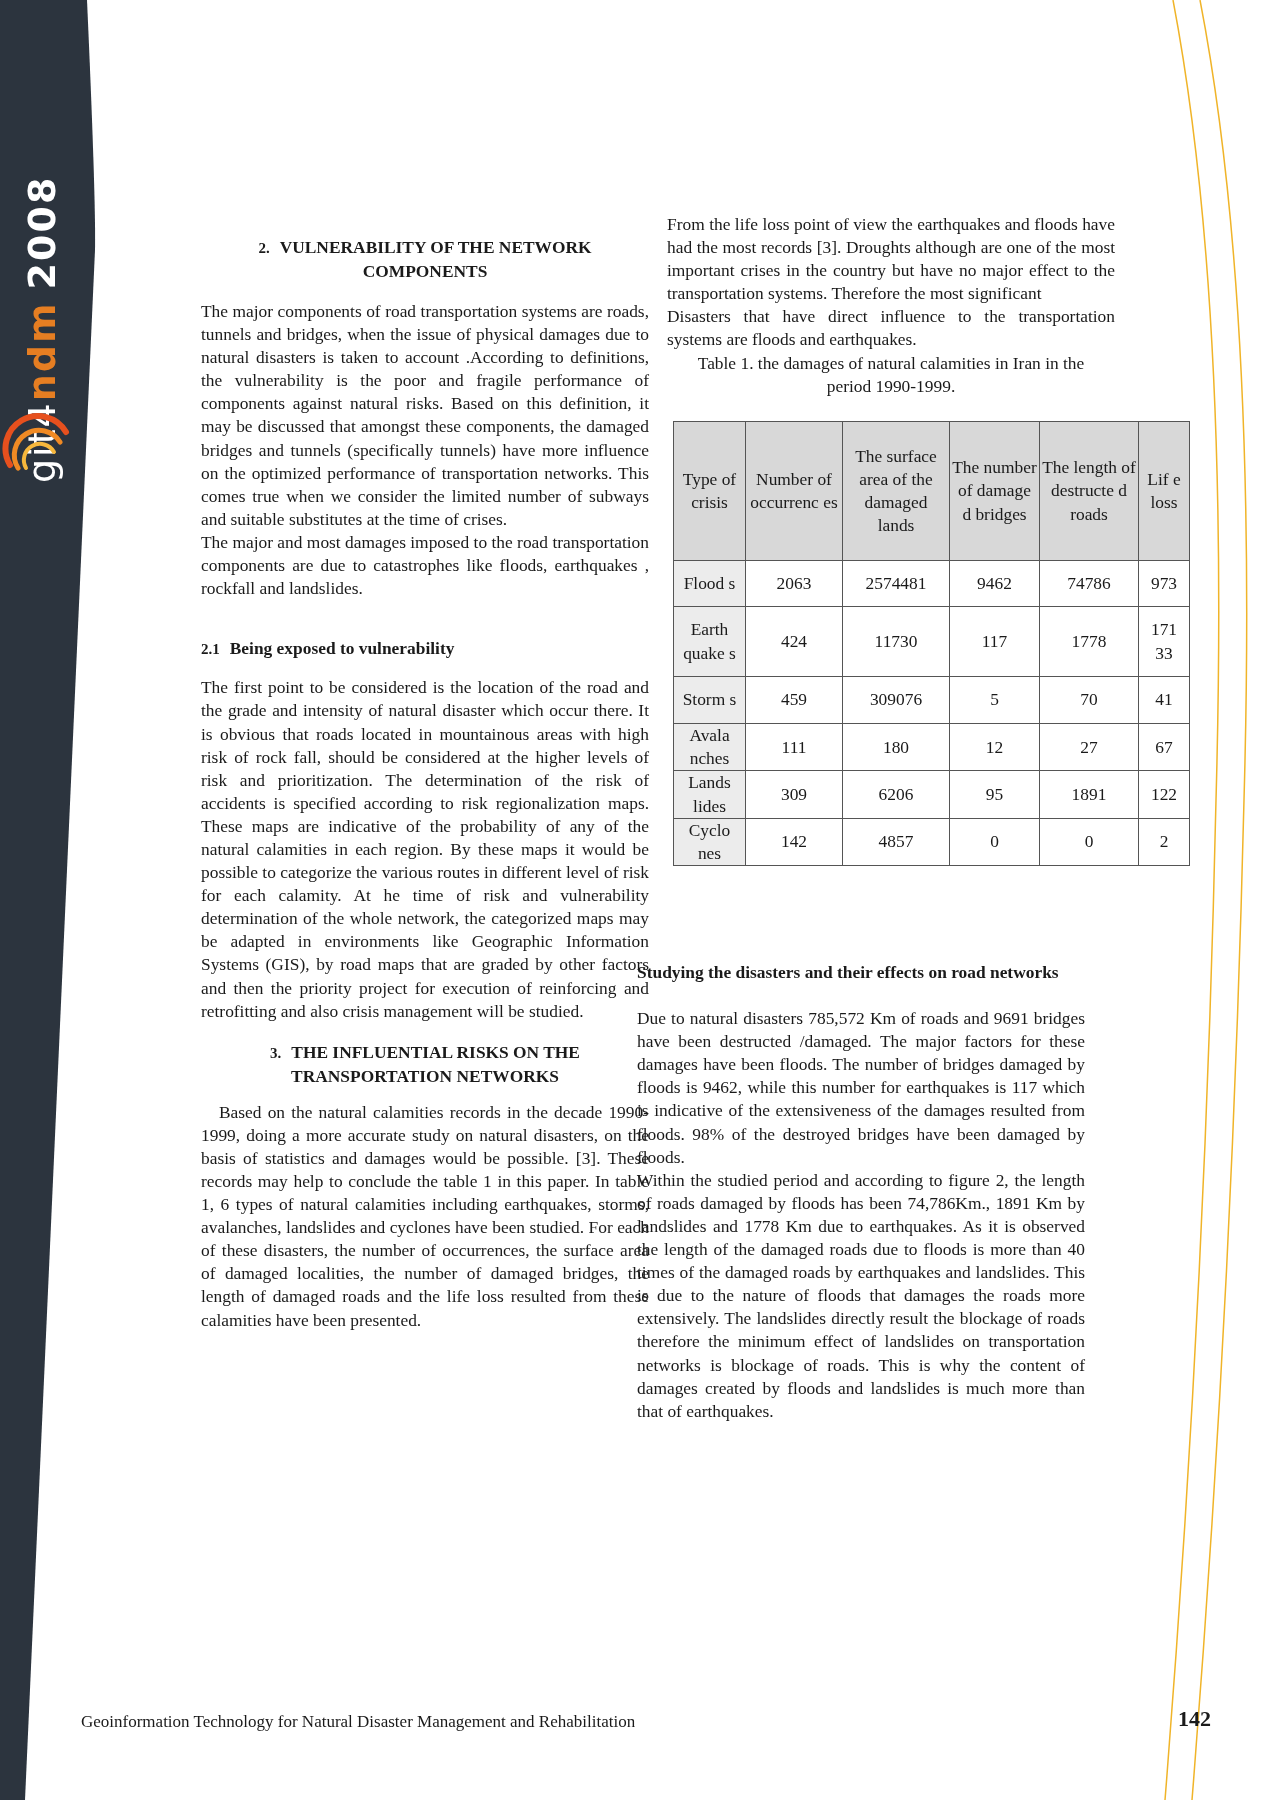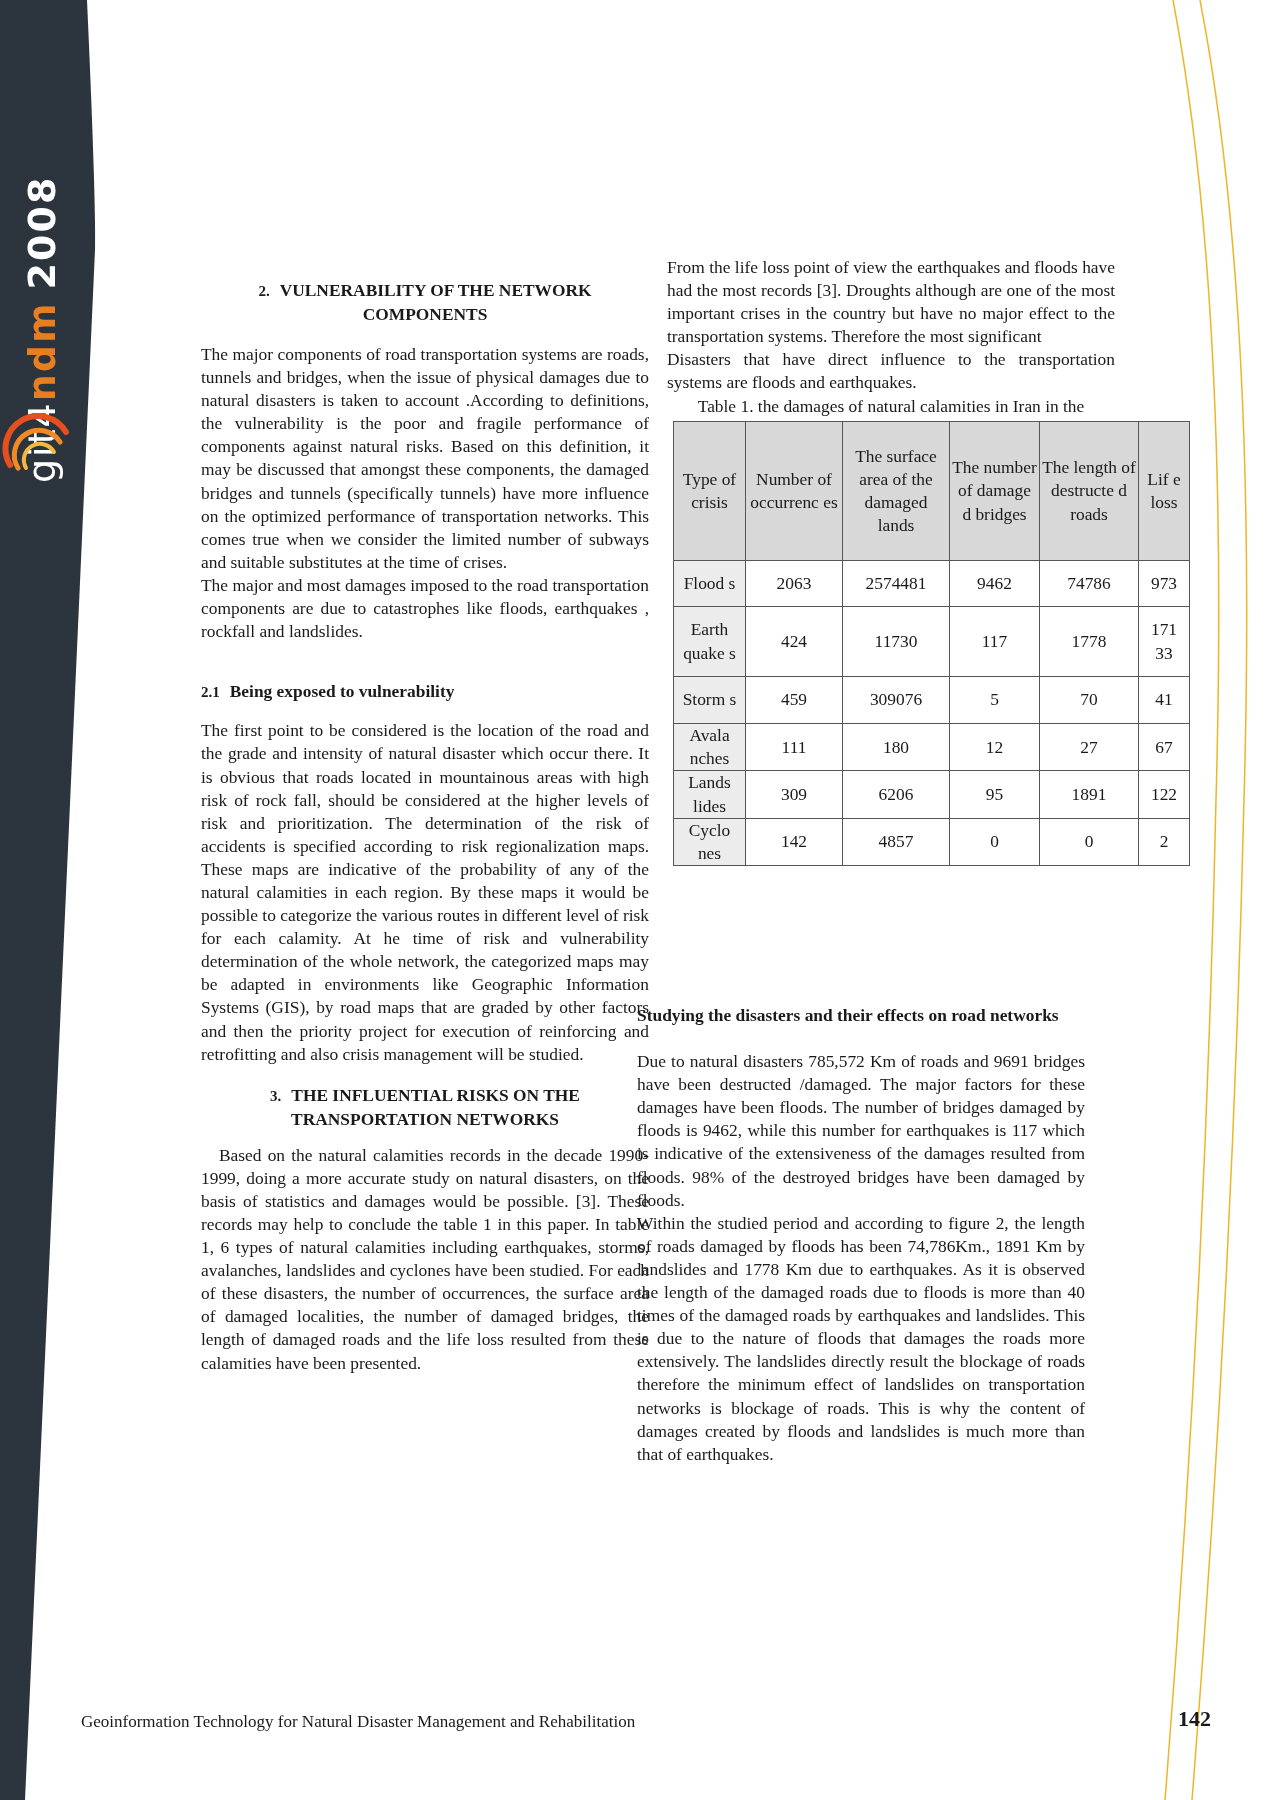--- a/index.html
+++ b/index.html
@@ -6,21 +6,21 @@
   body { width:1273px; height:1800px; position:relative; background:#ffffff; overflow:hidden;
          font-family:"Liberation Serif", "DejaVu Serif", serif; color:#1a1a1a; }
   .sidebar-svg { position:absolute; left:0; top:0; width:1273px; height:1800px; z-index:0; pointer-events:none; }
   .brand { position:absolute; left:-148px; top:265px; width:380px; height:56px; transform:rotate(-90deg);
            transform-origin:center center; font-family:"DejaVu Sans", sans-serif; font-size:38px;
            letter-spacing:2px; color:#ffffff; white-space:nowrap; z-index:2; line-height:56px; }
   .brand .b-orange { color:#e67e22; font-weight:bold; }
   .brand .b-year { font-weight:bold; margin-left:12px; }
   .logo-swirl { position:absolute; left:0; top:410px; width:80px; height:80px; z-index:2; }
 
-  .col { position:absolute; font-size:17.4px; line-height:23.1px; z-index:1;margin-top:43px; }
+  .col { position:absolute; font-size:17.4px; line-height:23.1px; z-index:1; }
   .col-left { left:201px; width:448px; top:236px; }
   .col-right { left:667px; width:448px; top:213px; }
   .para { text-align:justify; margin:0; }
   .para.indent { text-indent:18px; }
   .h-section { font-weight:bold; text-align:center; font-size:17.4px; line-height:23px; margin:0; }
   .h-section .num { font-size:15px; margin-right:10px; }
   .h-sub { font-weight:bold; font-size:17.4px; margin:0; }
   .h-sub .num { font-size:15px; font-weight:bold; margin-right:10px; }
   .h-right { font-weight:bold; text-align:justify; text-align-last:left; margin:0; }
   .caption { text-align:center; margin:0; }

